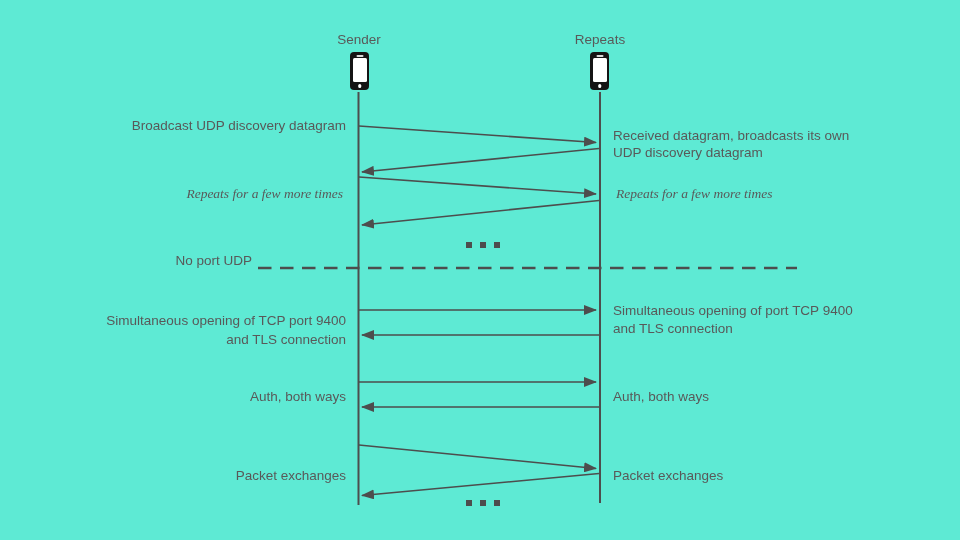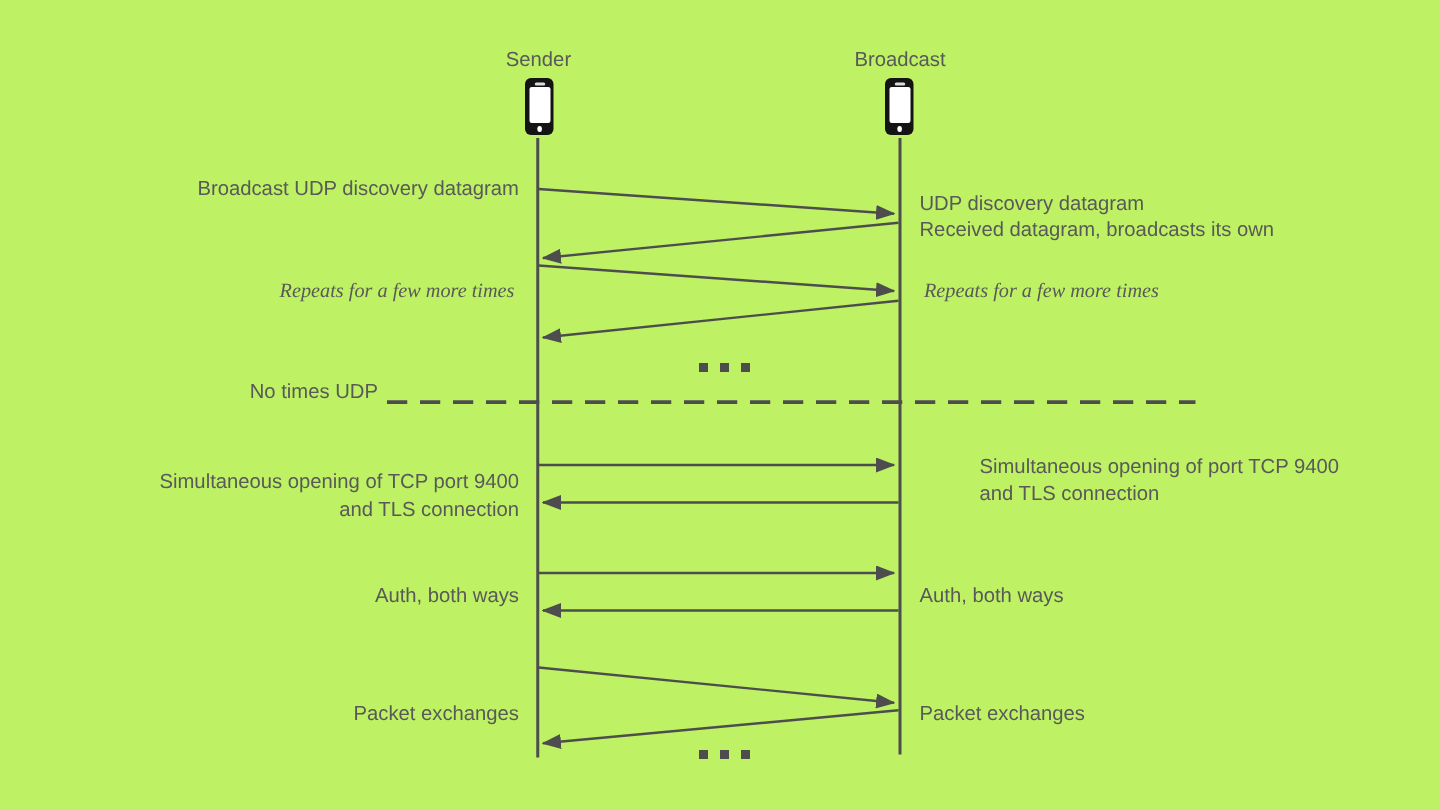--- a/index.html
+++ b/index.html
@@ -1,44 +1,44 @@
 <!DOCTYPE html>
 <html><head>
 <meta charset="utf-8">
 <style>
   html,body { margin:0; padding:0; background:#ffffff; }
   .stage {
-    position:relative; width:960px; height:540px; background:#bef264;
+    position:relative; width:960px; height:540px; background:#5eead4;
     font-family:"Liberation Sans", sans-serif; color:#595959; overflow:hidden;
   }
   .actor-label {
     position:absolute; width:120px; text-align:center;
     font-size:13.5px; color:#595959;
   }
   .phone { position:absolute; width:19px; height:38px; background:#141414; border-radius:4px; }
   .phone .screen { position:absolute; left:2.5px; right:2.5px; top:6px; bottom:8px; background:#ffffff; border-radius:1.5px; }
   .phone .speaker { position:absolute; top:2.5px; left:50%; transform:translateX(-50%); width:7px; height:2px; background:#ffffff; border-radius:1px; opacity:.85; }
   .phone .home { position:absolute; bottom:2.5px; left:50%; transform:translateX(-50%); width:3.5px; height:3.5px; background:#ffffff; border-radius:50%; }
   .lines-svg { position:absolute; left:0; top:0; }
   .label { position:absolute; font-size:13.5px; line-height:17px; color:#595959; white-space:nowrap; }
   .label.align-r { text-align:right; }
   .label.italic { font-style:italic;font-family:Liberation Serif, serif; }
   .label .bold { font-weight:normal; }
   .lh19 { line-height:19px; }
-  .lh18 { line-height:18px;margin-left:40px; }
+  .lh18 { line-height:18px; }
   .dots { position:absolute; display:flex; gap:8px; }
   .dots .dot { width:6px; height:6px; background:#4d4d4d; }
 </style>
 </head>
 <body>
 
 <div class="stage">
 
   <div class="actor-label" style="left:299px; top:32px;">Sender</div>
-  <div class="actor-label" style="left:540px; top:32px;">Broadcast</div>
+  <div class="actor-label" style="left:540px; top:32px;">Repeats</div>
 
   <div class="phone" style="left:350px; top:52px;">
     <div class="speaker"></div>
     <div class="screen"></div>
     <div class="home"></div>
   </div>
   <div class="phone" style="left:590px; top:52px;">
     <div class="speaker"></div>
     <div class="screen"></div>
     <div class="home"></div>
@@ -79,34 +79,34 @@
   <div class="dots" style="left:466px; top:500px;">
     <span class="dot"></span>
     <span class="dot"></span>
     <span class="dot"></span>
   </div>
 
   <div class="label align-r" style="right:614px; top:117px;text-align:center;">Broadcast UDP discovery datagram</div>
 
   <div class="label align-r italic" style="right:617px; top:185px;">Repeats for a few more times</div>
 
-  <div class="label align-r" style="right:708px; top:252px;">No times UDP</div>
+  <div class="label align-r" style="right:708px; top:252px;">No port UDP</div>
 
   <div class="label align-r lh19" style="right:614px; top:311px;">
     <div>Simultaneous opening of TCP port 9400</div>
     <div><span>and </span><span class="bold">TLS</span><span> connection</span></div>
   </div>
 
   <div class="label align-r" style="right:614px; top:388px;">Auth, both ways</div>
 
   <div class="label align-r" style="right:614px; top:467px;">Packet exchanges</div>
 
   <div class="label" style="left:613px; top:127px;">
+    <div>Received datagram, broadcasts its own</div>
     <div>UDP discovery datagram</div>
-    <div>Received datagram, broadcasts its own</div>
   </div>
 
   <div class="label italic" style="left:616px; top:185px;">Repeats for a few more times</div>
 
   <div class="label lh18" style="left:613px; top:302px;">
     <div>Simultaneous opening of port TCP 9400</div>
     <div><span>and </span><span class="bold">TLS</span><span> connection</span></div>
   </div>
 
   <div class="label" style="left:613px; top:388px;">Auth, both ways</div>

